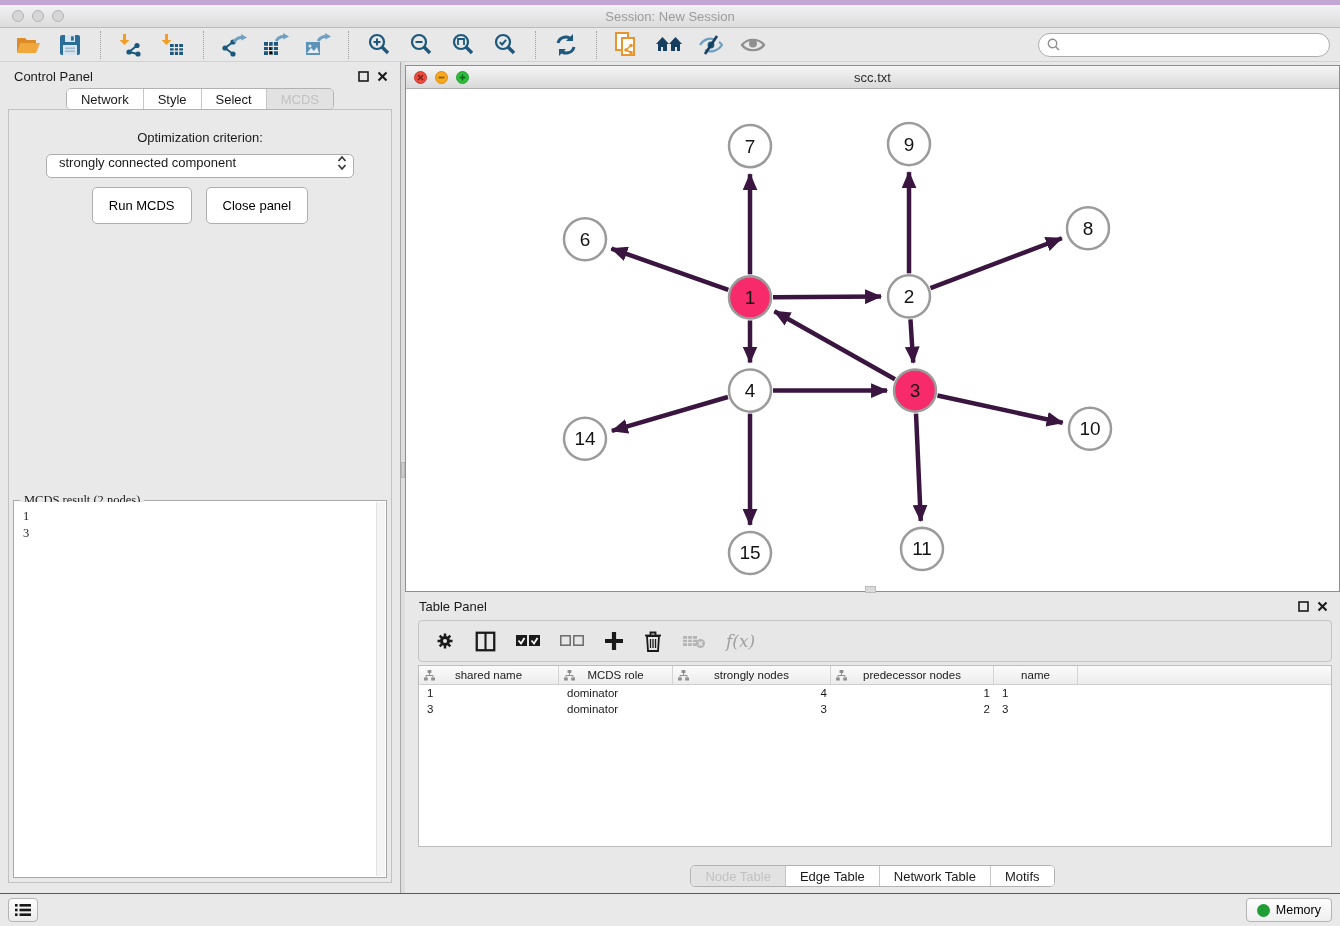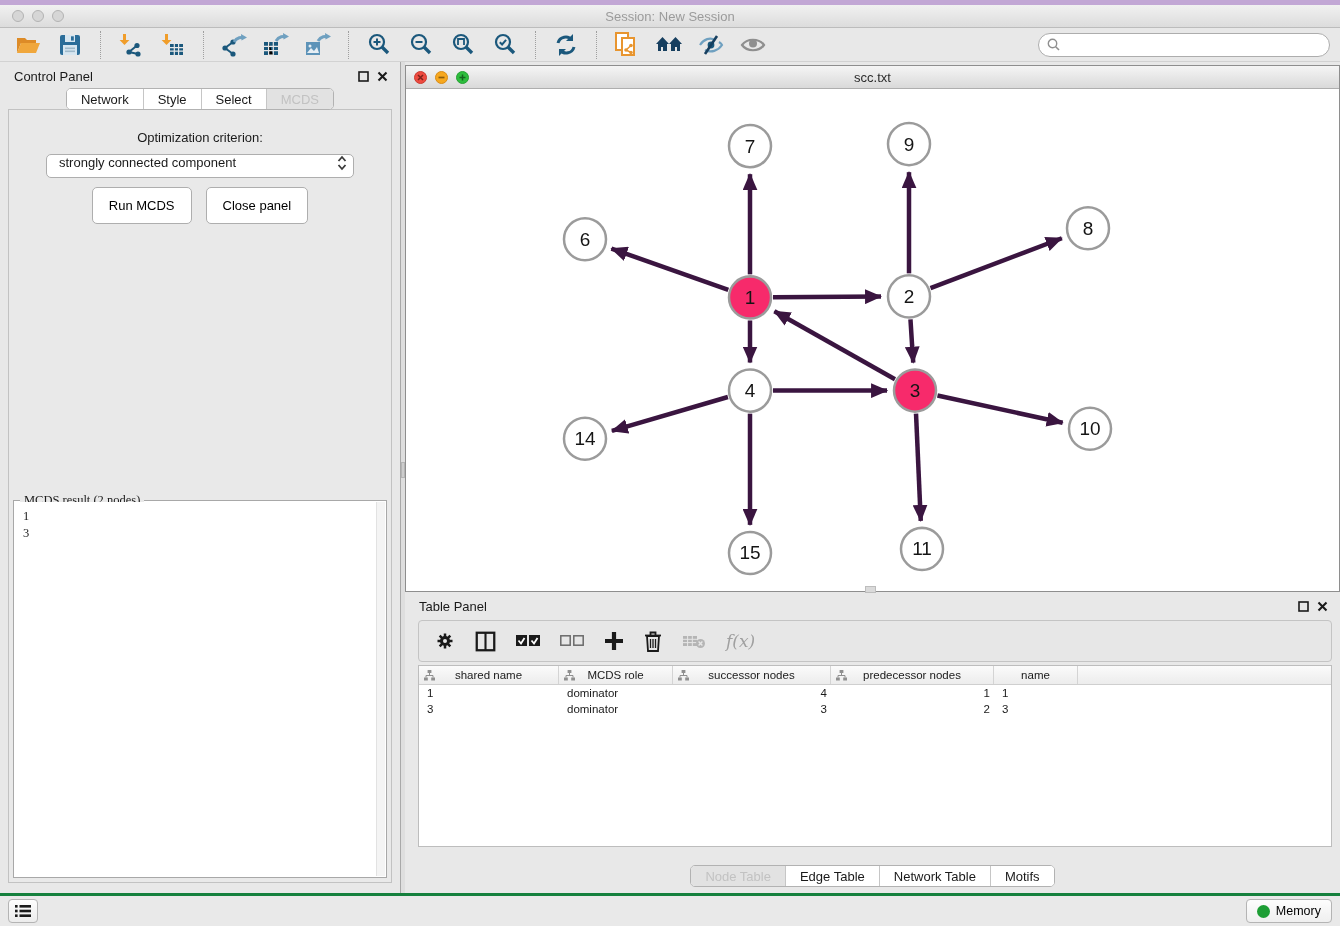--- a/index.html
+++ b/index.html
@@ -80,21 +80,21 @@
   .th { position:relative; display:flex; align-items:center; justify-content:center; font-size:11.5px; border-right:1px solid #d4d4d4; height:100%; }
   .th .cicon { position:absolute; left:5px; top:4px; }
   .tr { display:flex; height:16px; font-size:11.5px; }
   .td { height:100%; display:flex; align-items:center; }
   .td.l { justify-content:flex-start; padding-left:8px; }
   .td.r { justify-content:flex-end; padding-right:4px; }
 
   .tbl-tabs-row { display:flex; justify-content:center; margin-bottom:6px; }
 
   
-  .statusbar { height:33px; background:#e9e9e9; border-top:3px solid #15803d; display:flex; align-items:center; padding:0 8px; }
+  .statusbar { height:33px; background:#e9e9e9; border-top:1px solid #15803d; display:flex; align-items:center; padding:0 8px; }
   .sb-btn { width:30px; height:24px; background:linear-gradient(#fdfdfd,#ececec); border:1px solid #b4b4b4; border-radius:4px; display:flex; align-items:center; justify-content:center; cursor:pointer; }
   .mem-btn { margin-left:auto; height:24px; background:linear-gradient(#fdfdfd,#efefef); border:1px solid #b4b4b4; border-radius:4px; display:flex; align-items:center; gap:6px; padding:0 10px; font-size:12.5px; cursor:pointer; }
   .mem-dot { width:13px; height:13px; border-radius:50%; background:#1e9e35; display:inline-block; }
 </style>
 </head>
 <body>
 
 <div class="app">
   <div class="purple-strip"></div>
 
@@ -481,21 +481,21 @@
                 </svg>
                 <span>MCDS role</span>
               </div>
               <div class="th" style="width: 158px;">
                 <svg class="cicon" width="11" height="11" viewBox="0 0 11 11">
                   <path d="M5.5 3v2.5M2 7.5V5.5h7v2" stroke="#8f8f8f" fill="none" stroke-width="1"></path>
                   <rect x="3.6" y="0" width="3.8" height="3" fill="#8f8f8f"></rect>
                   <rect x="0" y="7.5" width="3.8" height="3" fill="#8f8f8f"></rect>
                   <rect x="7.2" y="7.5" width="3.8" height="3" fill="#8f8f8f"></rect>
                 </svg>
-                <span>successor nodes</span>
+                <span>strongly nodes</span>
               </div>
               <div class="th" style="width: 163px;">
                 <svg class="cicon" width="11" height="11" viewBox="0 0 11 11">
                   <path d="M5.5 3v2.5M2 7.5V5.5h7v2" stroke="#8f8f8f" fill="none" stroke-width="1"></path>
                   <rect x="3.6" y="0" width="3.8" height="3" fill="#8f8f8f"></rect>
                   <rect x="0" y="7.5" width="3.8" height="3" fill="#8f8f8f"></rect>
                   <rect x="7.2" y="7.5" width="3.8" height="3" fill="#8f8f8f"></rect>
                 </svg>
                 <span>predecessor nodes</span>
               </div>

